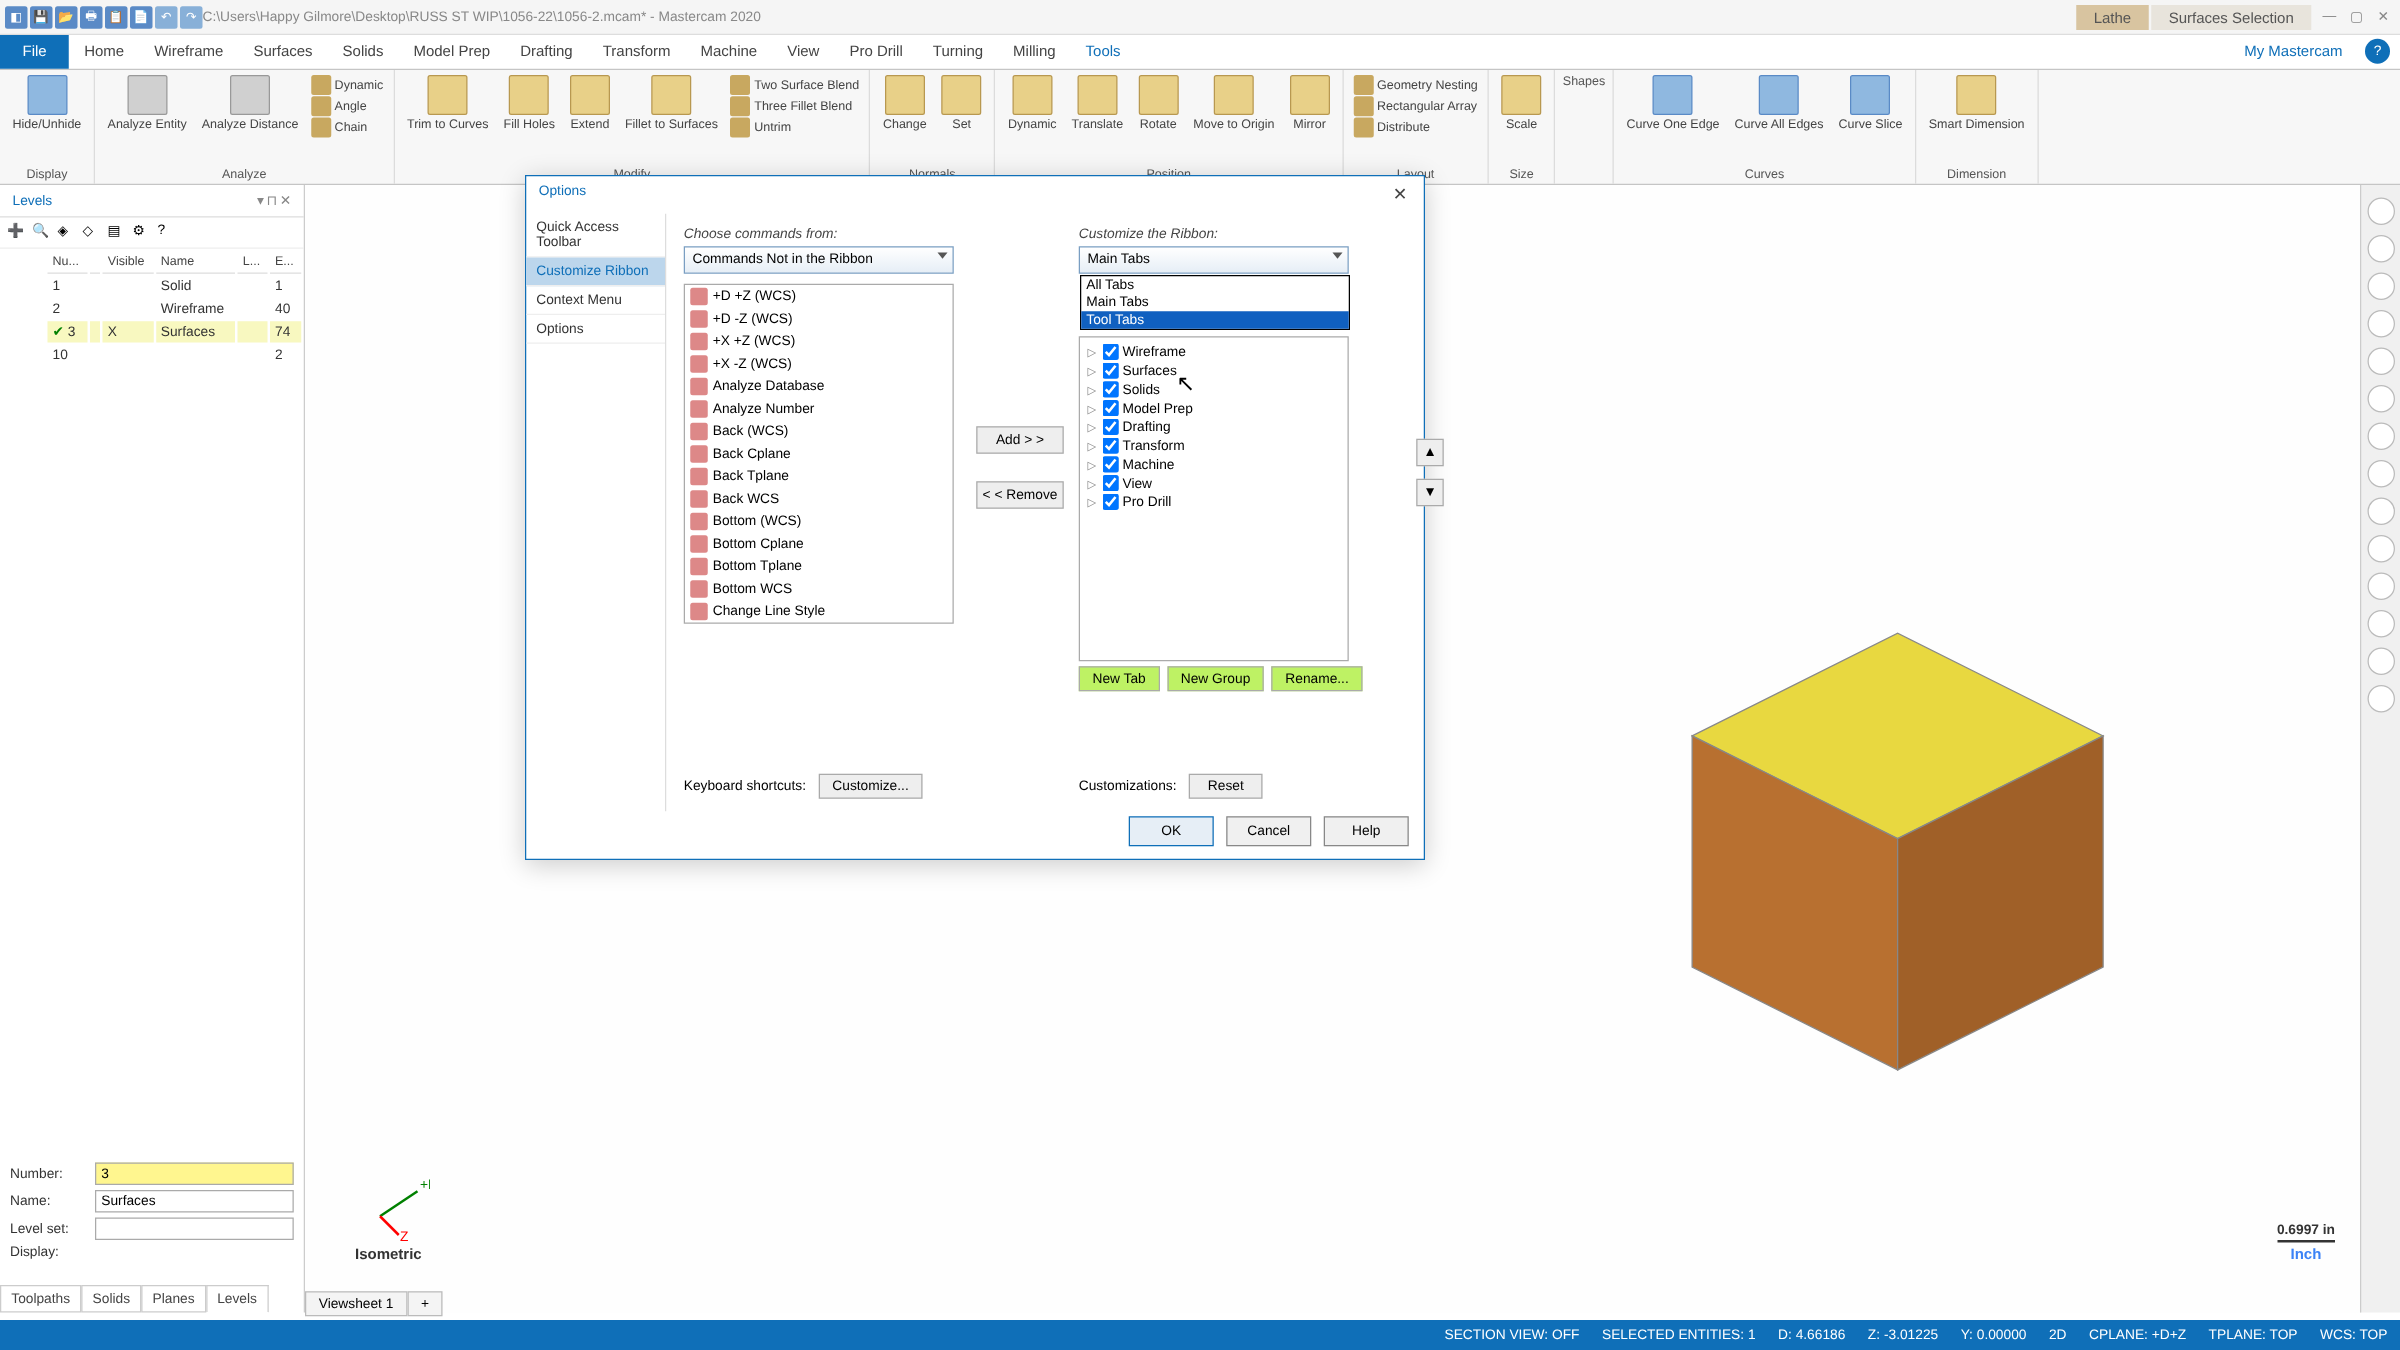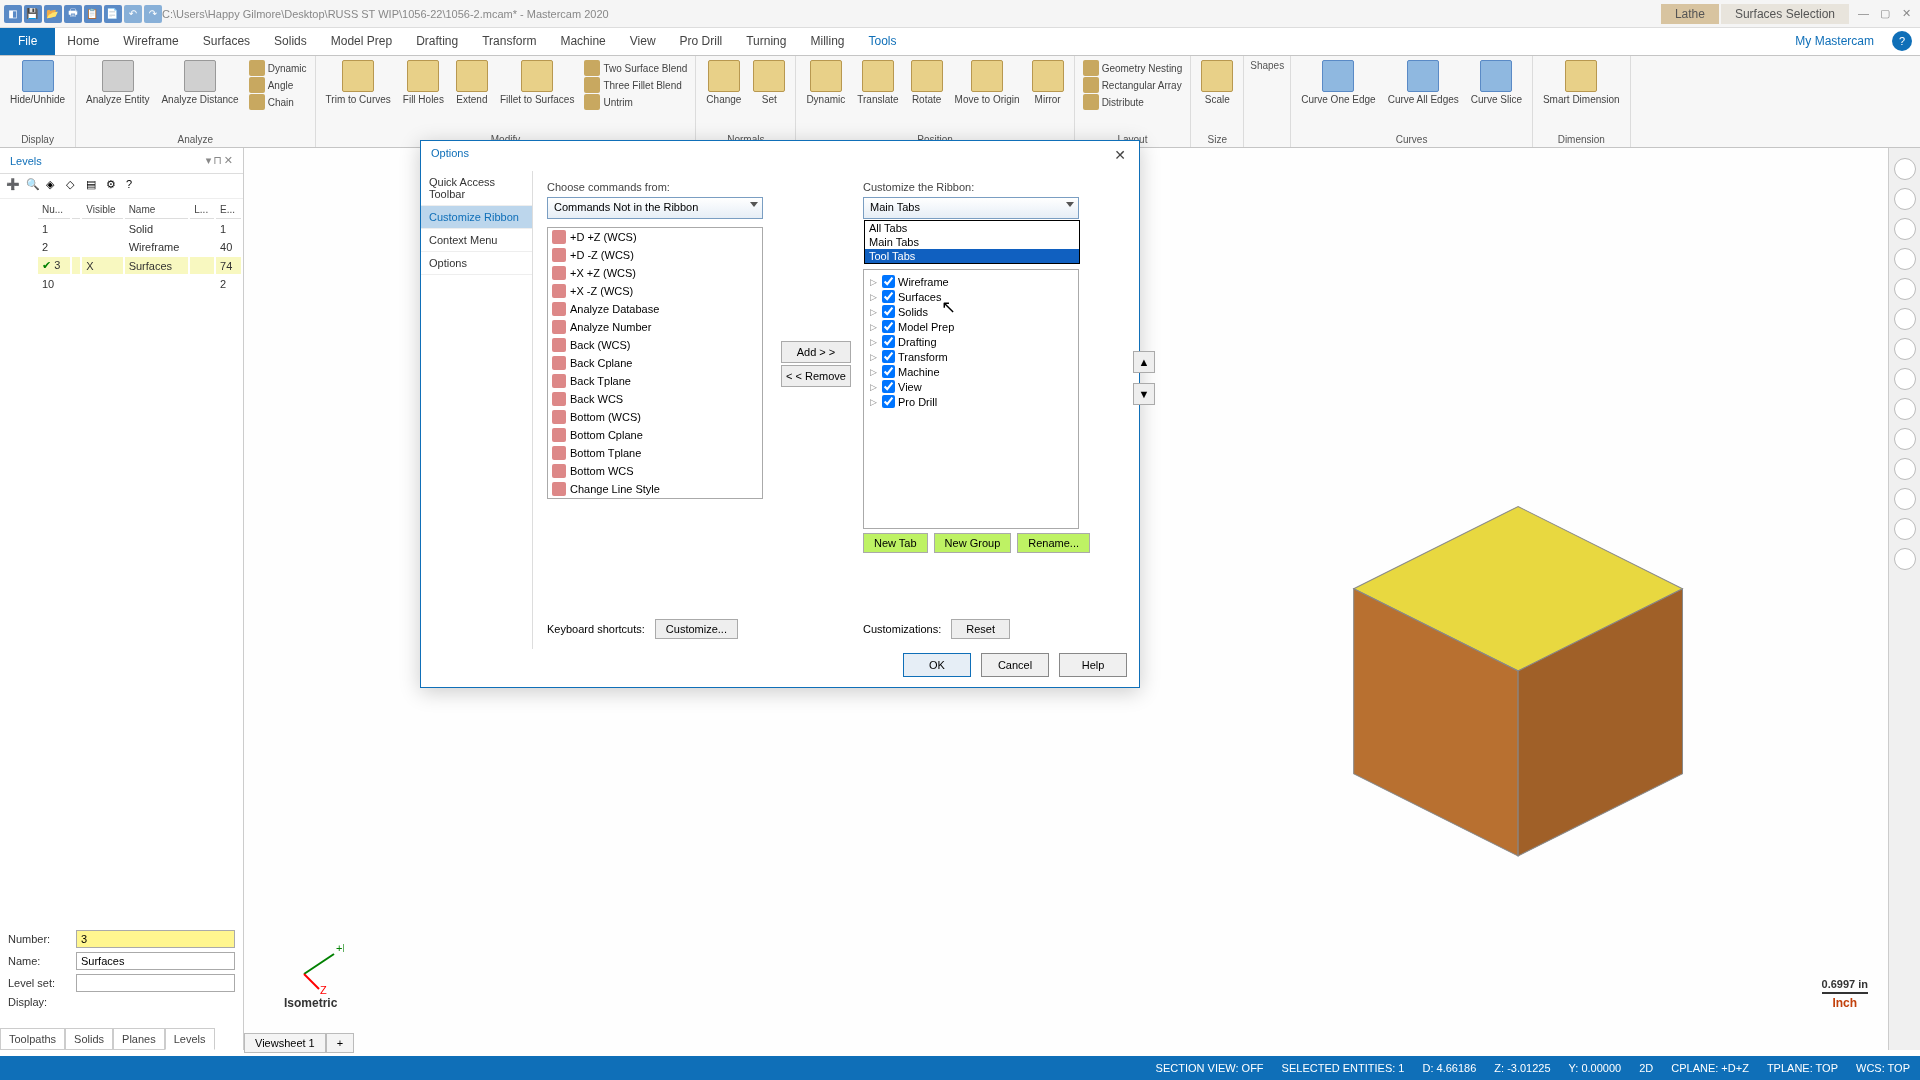--- a/index.html
+++ b/index.html
@@ -57,57 +57,57 @@
 .lvltabs { position: absolute; bottom: 0; left: 0; display: flex; }
 .lvltabs .lt { padding: 4px 8px; border: 1px solid #ccc; color: #444; cursor: pointer; font-size: 11px; }
 .lvltabs .lt.act { background: #fff; border-bottom-color: #fff; }
 
 
 .canvas { position: absolute; left: 244px; top: 148px; right: 32px; bottom: 30px; background: #fefefe; }
 .axis { position: absolute; left: 40px; bottom: 40px; font-size: 10px; }
 .axis .lbl { color: #333; font-weight: bold; font-size: 12px; }
 .scalebar { position: absolute; right: 20px; bottom: 40px; text-align: center; }
 .scalebar .sval { font-size: 11px; font-weight: bold; color: #333; }
-.scalebar .sunit { font-size: 12px; font-weight: bold; color: #c2410c; }
+.scalebar .sunit { font-size: 12px; font-weight: bold; color: #3b82f6; }
 
 
 .rightrail { position: absolute; right: 0; top: 148px; width: 32px; bottom: 30px; background: #f0f0f0; border-left: 1px solid #ccc; display: flex; flex-direction: column; align-items: center; padding-top: 10px; gap: 8px; }
 .rightrail .rico { width: 22px; height: 22px; border: 1px solid #bbb; border-radius: 11px; background: #fff; cursor: pointer; }
 
 
 .viewtab { position: absolute; left: 244px; bottom: 26px; height: 22px; display: flex; align-items: center; }
 .viewtab .vt { padding: 3px 10px; border: 1px solid #bbb; background: #f4f4f4; font-size: 11px; }
 .statusbar { position: absolute; left: 0; right: 0; bottom: 0; height: 24px; background: #0f6fb8; color: #fff; display: flex; align-items: center; padding: 0 10px; gap: 18px; font-size: 11px; }
 .statusbar .sp { flex: 1; }
 
 
 .dialog { position: absolute; left: 420px; top: 140px; width: 720px; height: 548px; background: #fff; border: 1px solid #0f6fb8; box-shadow: 0 4px 20px rgba(0,0,0,.2); }
 .dialog .dtitle { padding: 6px 10px; color: #0f6fb8; font-size: 13px; display: flex; }
 .dialog .dtitle .x { margin-left: auto; width: 18px; height: 18px; text-align: center; cursor: pointer; color: #444; font-size: 14px; }
 .dialog .dbody { display: flex; height: 478px; }
 .dnav { width: 112px; border-right: 1px solid #ddd; }
 .dnav .dni { padding: 5px 8px; cursor: pointer; color: #333; border-bottom: 1px solid #eee; }
 .dnav .dni.sel { background: #bcd6ec; color: #0f6fb8; }
 .dmain { flex: 1; padding: 10px 14px; position: relative; }
-.dmain .lbl { color: #444; margin-bottom: 4px; display: block; }
+.dmain .lbl { color: #444; margin-bottom: 4px; display: block; font-style: italic; }
 .combo { width: 216px; height: 22px; border: 1px solid #7a9ec2; background: linear-gradient(#fff,#e6eef6); padding: 3px 6px; position: relative; cursor: pointer; }
 .combo .arr { position: absolute; right: 4px; top: 4px; border-left: 4px solid transparent; border-right: 4px solid transparent; border-top: 5px solid #555; }
 .combo.r { width: 216px; }
 .cmdlist { width: 216px; height: 272px; border: 1px solid #aaa; margin-top: 8px; overflow-y: scroll; }
 .cmdlist .ci { padding: 2px 4px; display: flex; align-items: center; gap: 4px; cursor: pointer; }
 .cmdlist .ci .cicon { width: 14px; height: 14px; background: #d88; border-radius: 2px; }
 .dright { position: absolute; left: 330px; top: 10px; right: 14px; }
 .ddrop { position: absolute; top: 22px; left: 0; width: 216px; border: 1px solid #000; background: #fff; z-index: 10; }
 .ddrop .di { padding: 1px 4px; cursor: pointer; }
 .ddrop .di.hl { background: #1060c0; color: #fff; }
 .treelist { margin-top: 50px; width: 216px; height: 260px; border: 1px solid #aaa; padding: 4px; }
 .treelist .ti { display: flex; align-items: center; gap: 3px; padding: 1px 2px; }
 .treelist .ti .exp { width: 9px; color: #888; font-size: 9px; }
 .treelist .ti input { margin: 0; }
-.midbtns { position: absolute; left: 248px; top: 170px; display: flex; flex-direction: column; gap: 2px; }
+.midbtns { position: absolute; left: 248px; top: 170px; display: flex; flex-direction: column; gap: 22px; }
 .midbtns button { width: 70px; height: 22px; border: 1px solid #aaa; background: #eee; cursor: pointer; }
 .sidebtns { position: absolute; right: -30px; top: 170px; display: flex; flex-direction: column; gap: 10px; }
 .sidebtns button { width: 22px; height: 22px; border: 1px solid #aaa; background: #eee; }
 .treebtns { position: absolute; left: 330px; top: 362px; display: flex; gap: 6px; }
 .treebtns button { padding: 3px 10px; border: 1px solid #aaa; background: #bef264; cursor: pointer; }
 .kbd { position: absolute; left: 14px; bottom: 10px; display: flex; align-items: center; gap: 10px; }
 .custrow { position: absolute; left: 330px; bottom: 10px; display: flex; align-items: center; gap: 10px; }
 .dbtns { position: absolute; right: 12px; bottom: 10px; display: flex; gap: 10px; }
 .dbtns button { width: 68px; height: 24px; border: 1px solid #888; background: #f0f0f0; cursor: pointer; }
 .dbtns button.primary { border: 1px solid #0f6fb8; background: #e6eef6; }

